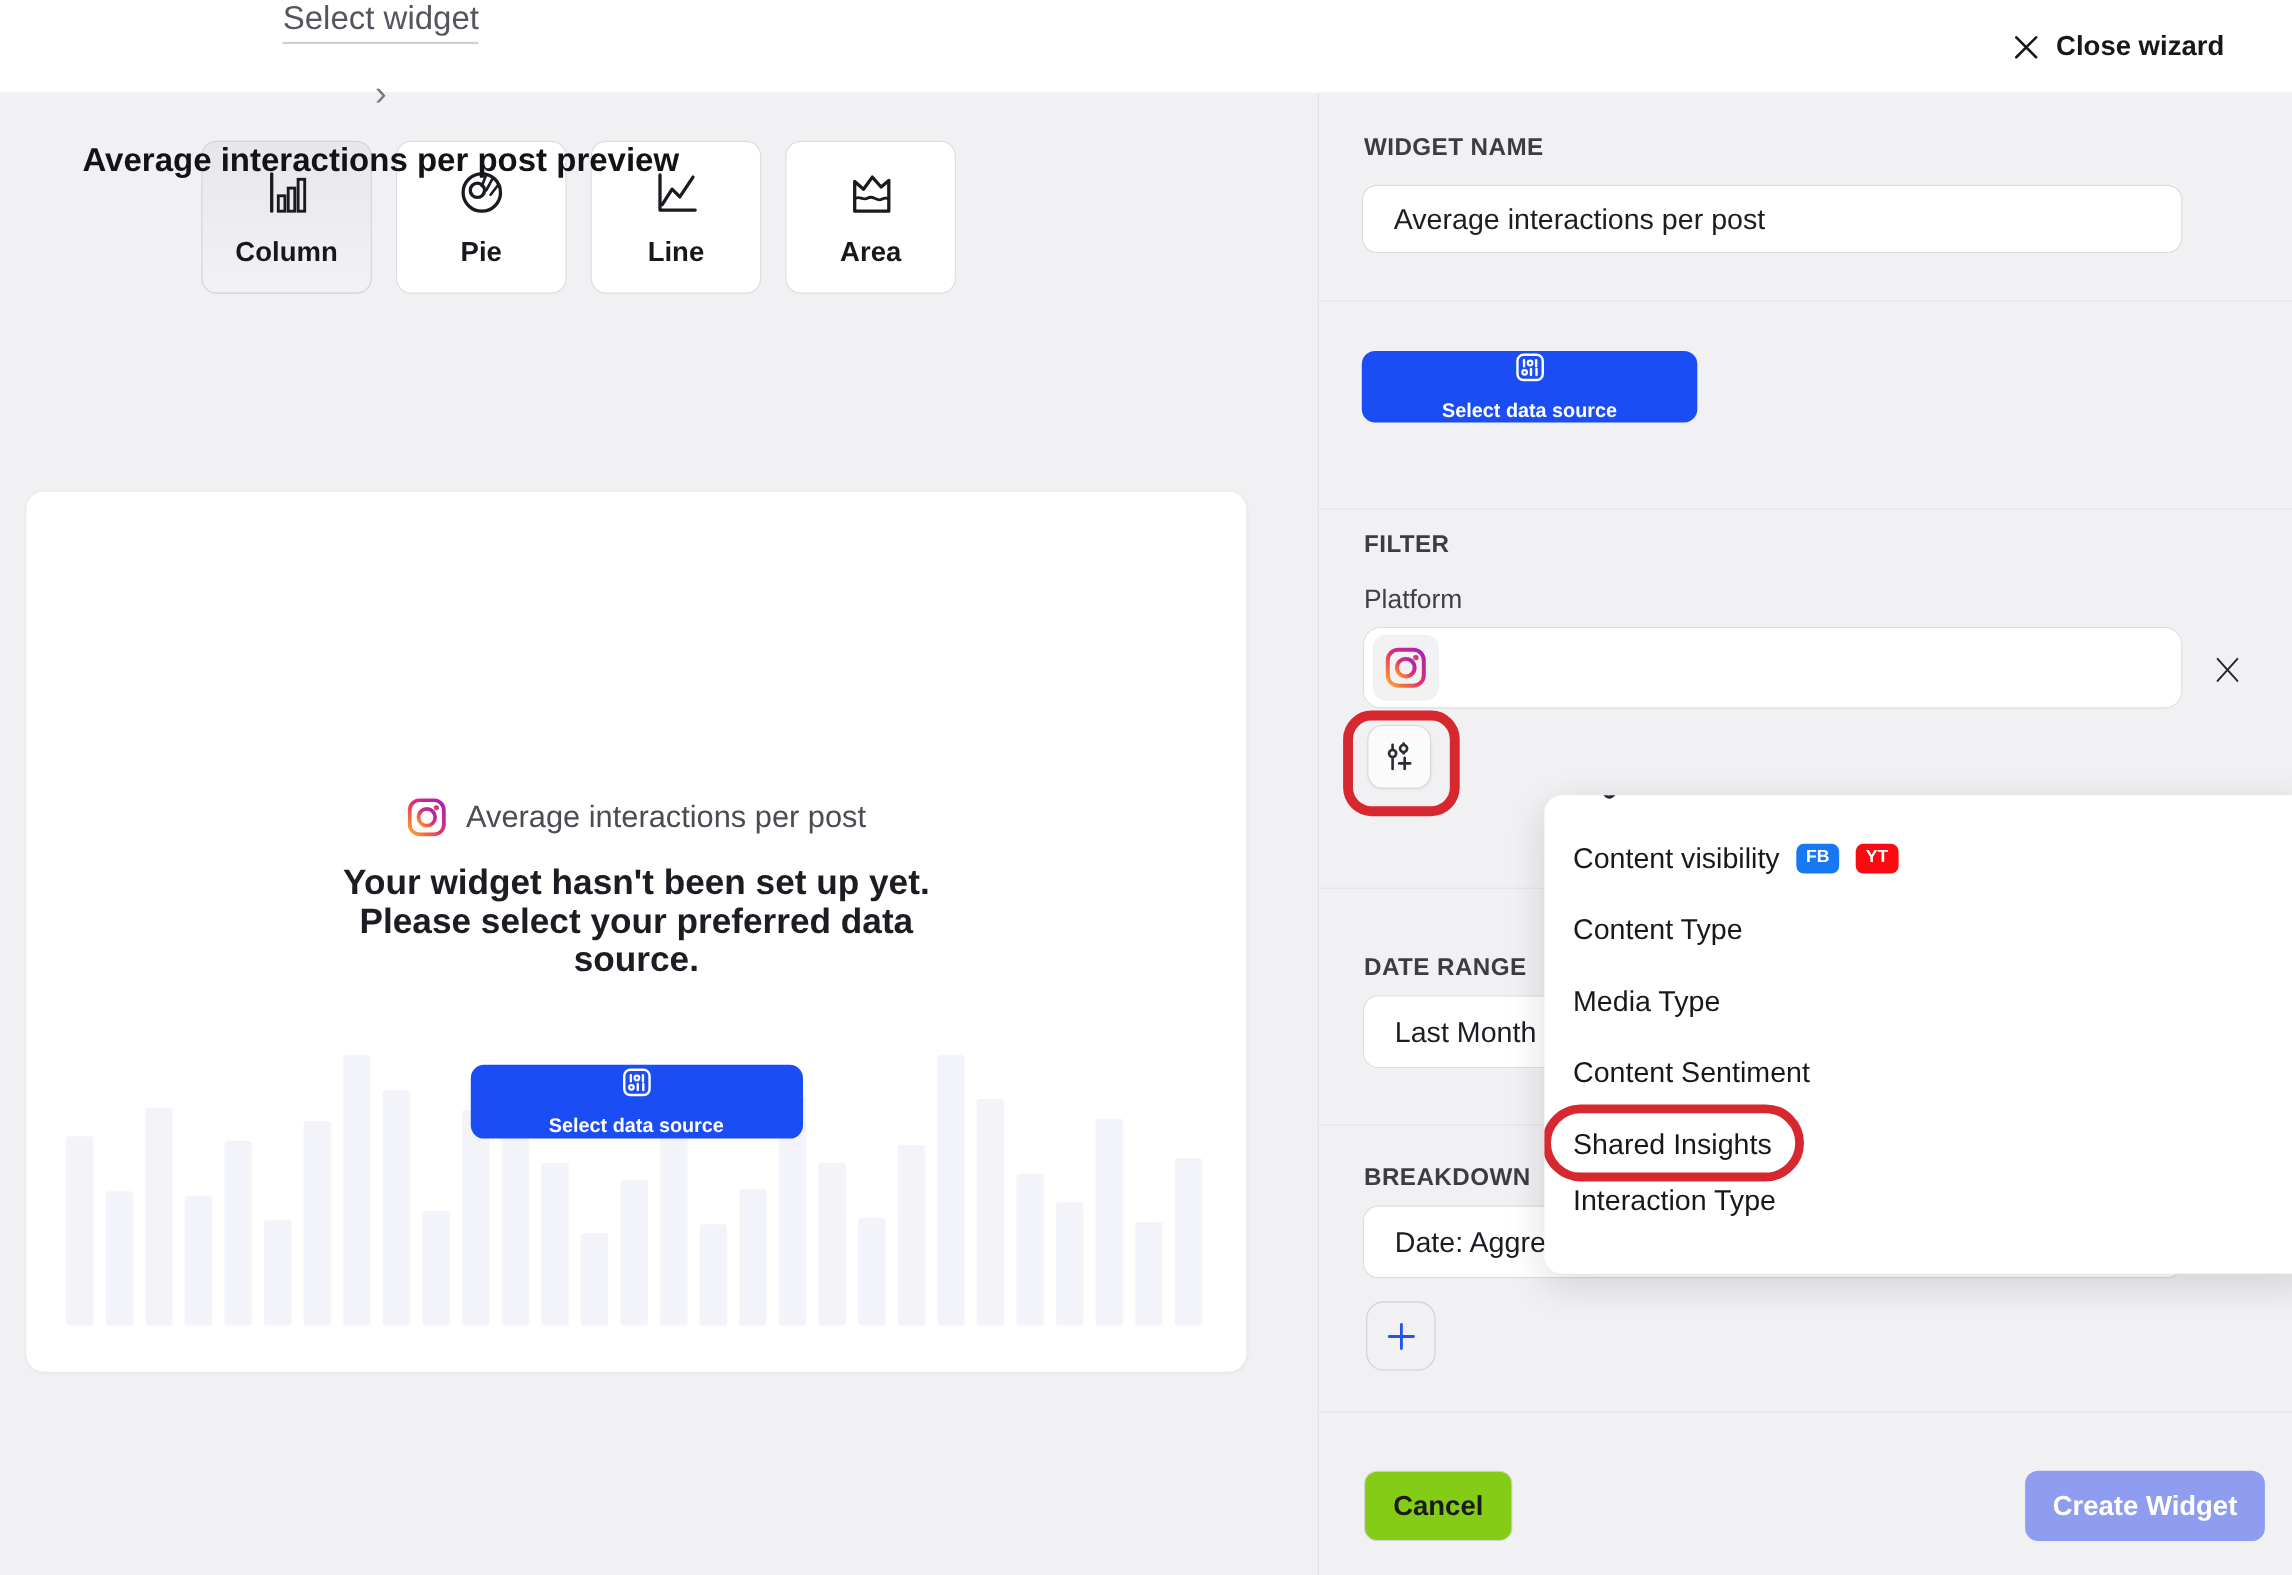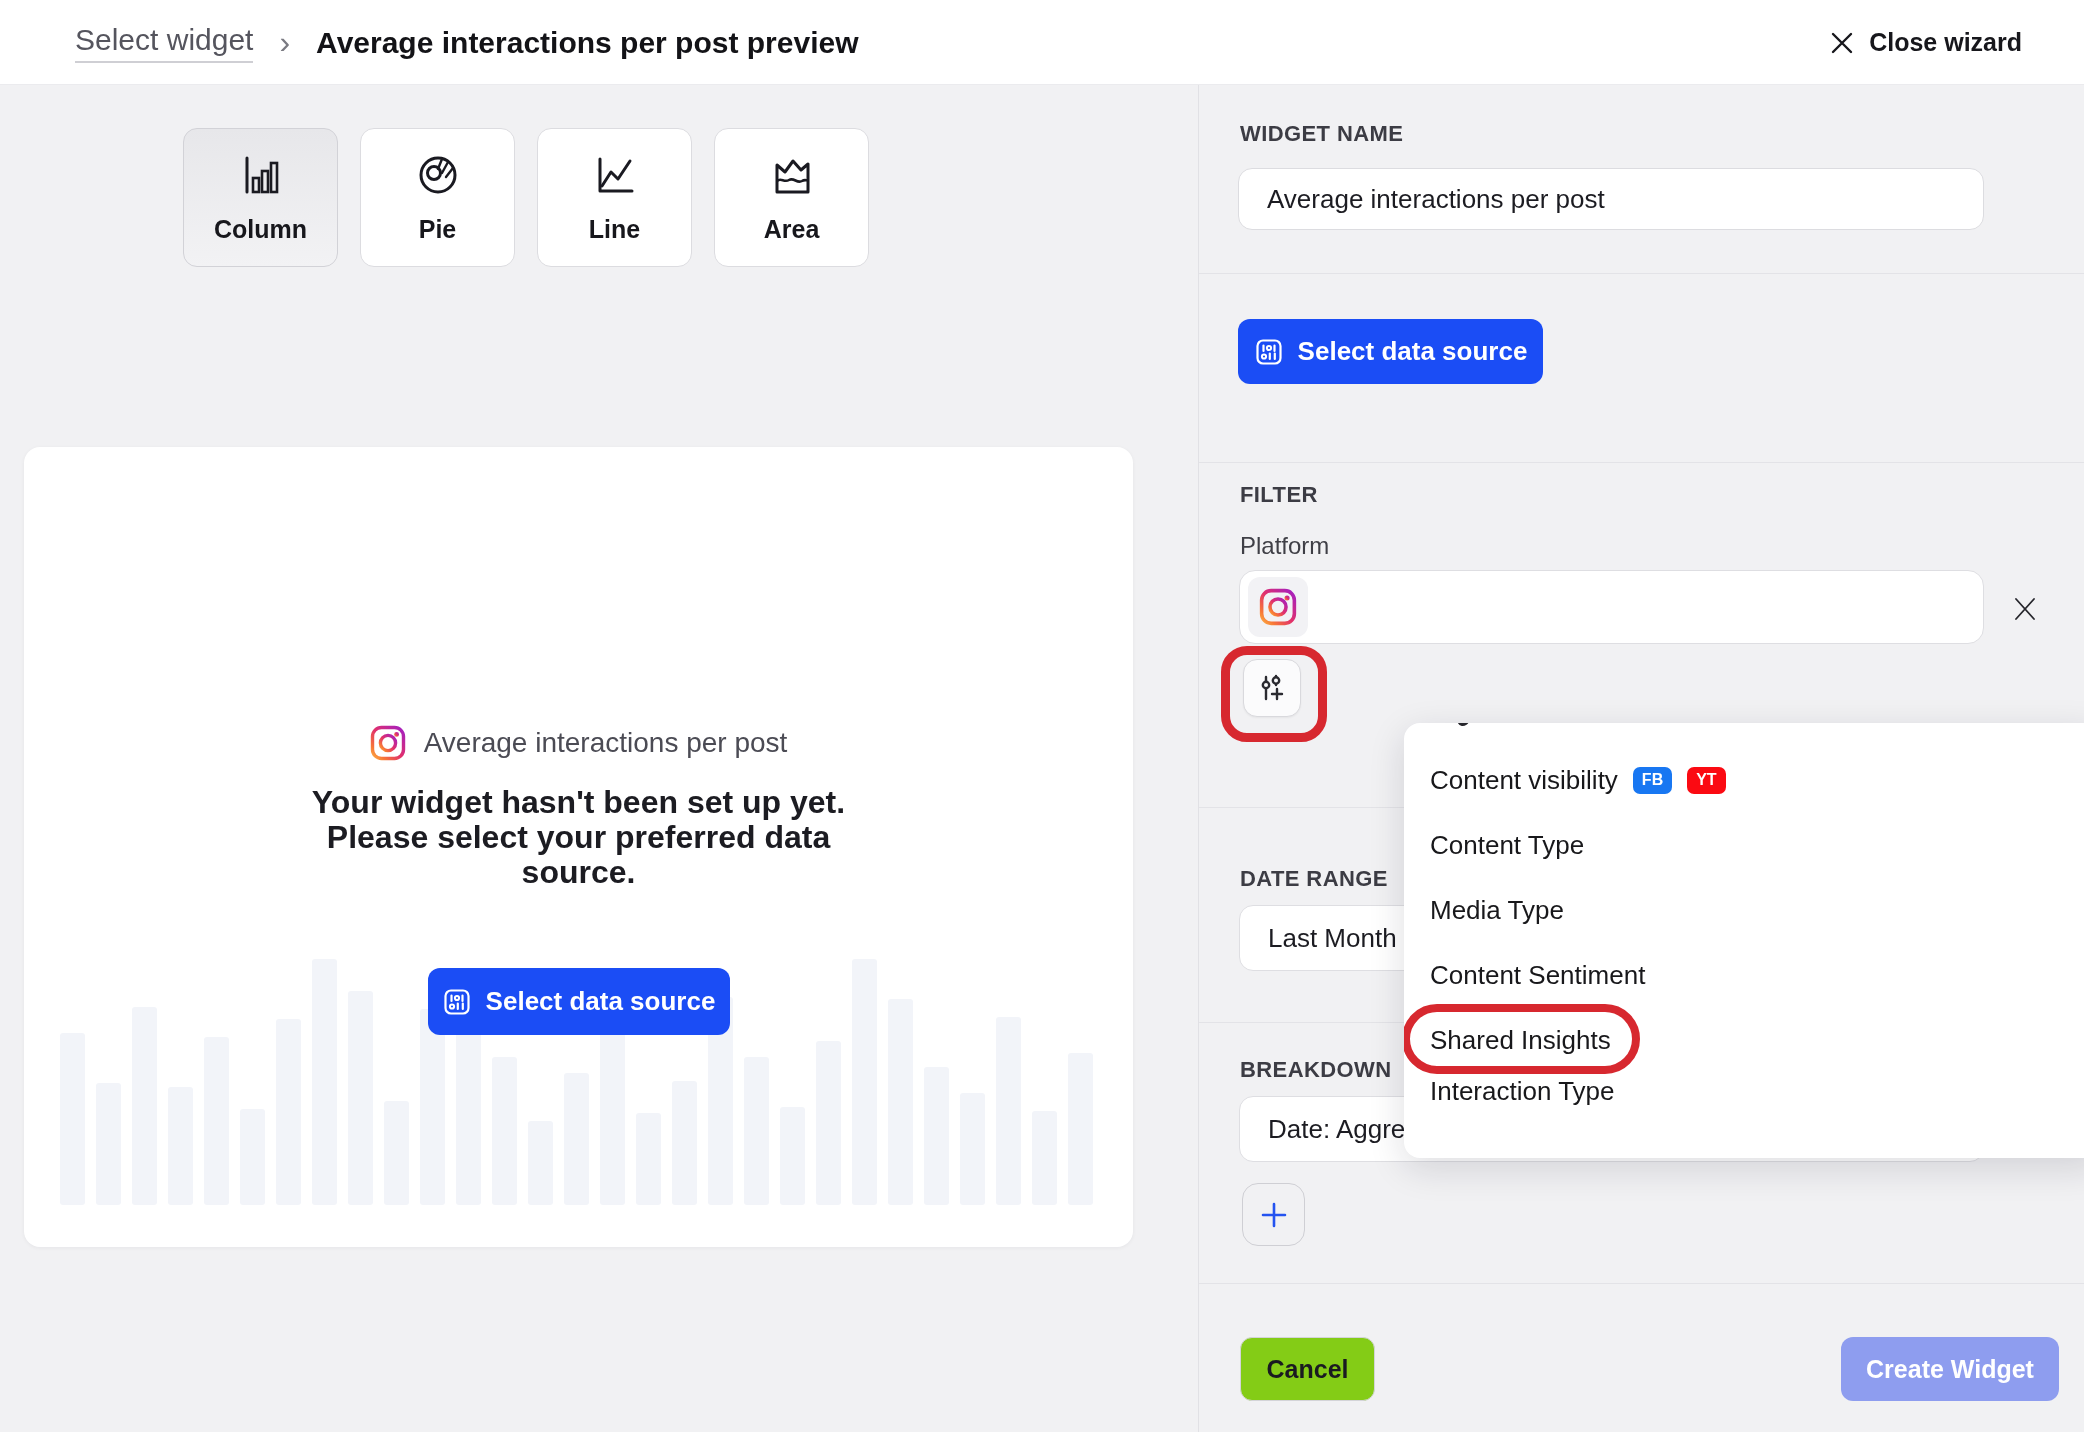--- a/index.html
+++ b/index.html
@@ -6,21 +6,21 @@
   html,body { width:2084px; height:1432px; }
   body {
     font-family:"Liberation Sans","DejaVu Sans",sans-serif;
     background:#f1f1f3; color:#18181b; overflow:hidden; position:relative;
   }
   .abs { position:absolute; }
 
   
   .topbar { position:absolute; left:0; top:0; width:2084px; height:85px;
     background:#fff; border-bottom:1px solid #ebebee; z-index:30; }
-  .breadcrumb { position:absolute; left:75px; top:0; height:85px; display:flex; align-items:center; gap:26px; }
+  .breadcrumb { position:absolute; left:75px; top:0; height:85px; display:flex; align-items:center; gap:26px;flex-direction:column; }
   .crumb-parent { font-size:30px; color:#55555e; padding-bottom:4px; border-bottom:2px solid #cfcfd4; cursor:pointer; }
   .crumb-sep { font-size:32px; color:#7a7a82; }
   .crumb-title { font-size:30px; font-weight:bold; color:#131317; }
   .close-wizard { position:absolute; right:62px; top:0; height:85px; display:flex; align-items:center; gap:14px; cursor:pointer; }
   .close-wizard .label { font-size:25px; font-weight:bold; color:#17171c; }
 
   
   .vdivider { position:absolute; left:1198px; top:85px; width:1px; height:1347px; background:#e1e1e5; }
 
   .wtypes { position:absolute; left:183px; top:128px; display:flex; gap:22px; }
@@ -32,22 +32,22 @@
   
   .preview-card { position:absolute; left:24px; top:447px; width:1109px; height:800px;
     background:#fff; border-radius:16px; box-shadow:0 1px 4px rgba(20,20,30,.05); overflow:hidden; }
   .pv-bars { position:absolute; left:36px; bottom:42px; display:flex; align-items:flex-end; gap:11px; }
   .pbar { width:25px; background:#f2f4f9; border-radius:3px; }
   .pv-title-row { position:absolute; left:0; top:278px; width:100%; display:flex; justify-content:center; align-items:center; gap:18px; }
   .pv-title { font-size:28px; color:#4b4b54; }
   .pv-msg { position:absolute; left:50%; top:338px; transform:translateX(-50%); width:560px;
     font-size:32px; font-weight:bold; color:#1c1c22; text-align:center; line-height:35px; }
   .btn-blue { display:flex; align-items:center; justify-content:center; gap:14px;
-    background:#1b4df5; color:#fff; font-size:26px; font-weight:bold;
-    border:none; border-radius:12px; cursor:pointer; }
+    background:#1b4df5; color:#fff; font-size:18px; font-weight:bold;
+    border:none; border-radius:12px; cursor:pointer;flex-direction:column; }
   .pv-btn { position:absolute; left:50%; top:521px; transform:translateX(-50%); width:302px; height:67px; }
 
   
   .panel-label { font-size:22px; font-weight:bold; letter-spacing:.4px; color:#3c3c44; }
   .hdiv { position:absolute; left:1199px; width:885px; height:1px; background:#e3e3e7; }
 
   .name-input { position:absolute; left:1238px; top:168px; width:746px; height:62px;
     background:#fff; border:1px solid #dcdce0; border-radius:14px; padding:0 28px;
     font-family:inherit; font-size:26px; color:#1c1c22; outline:none; }
 

